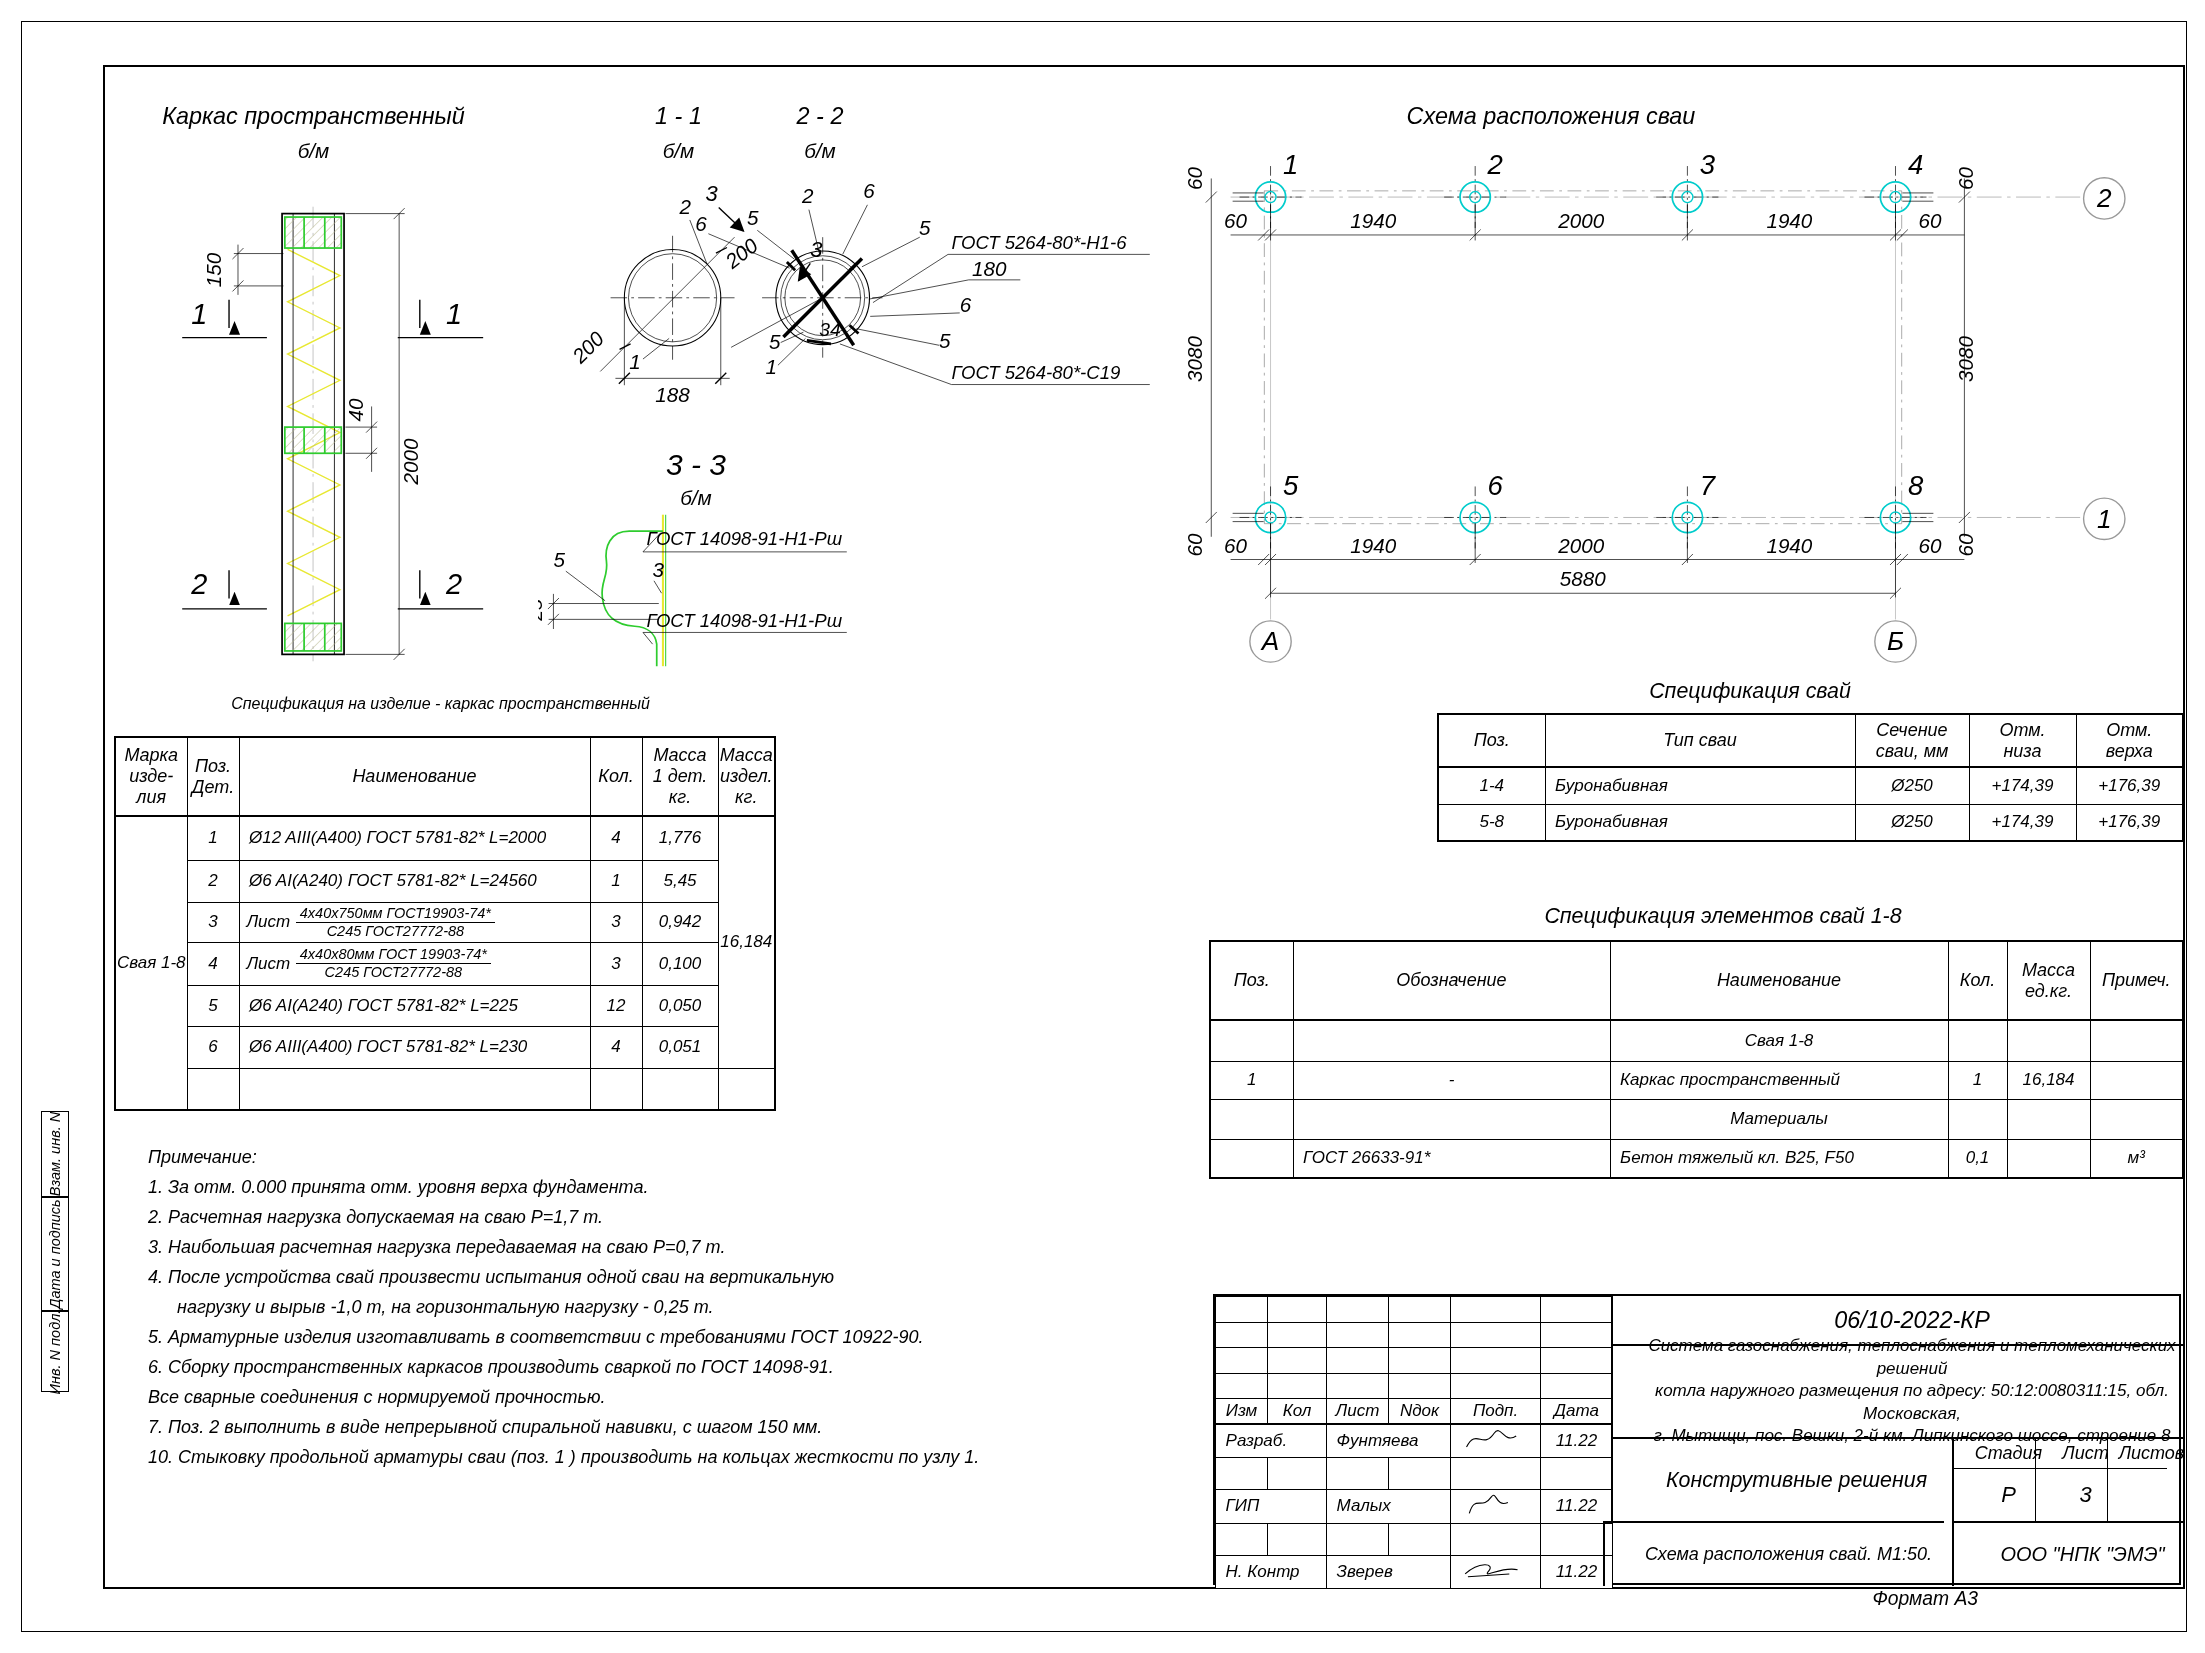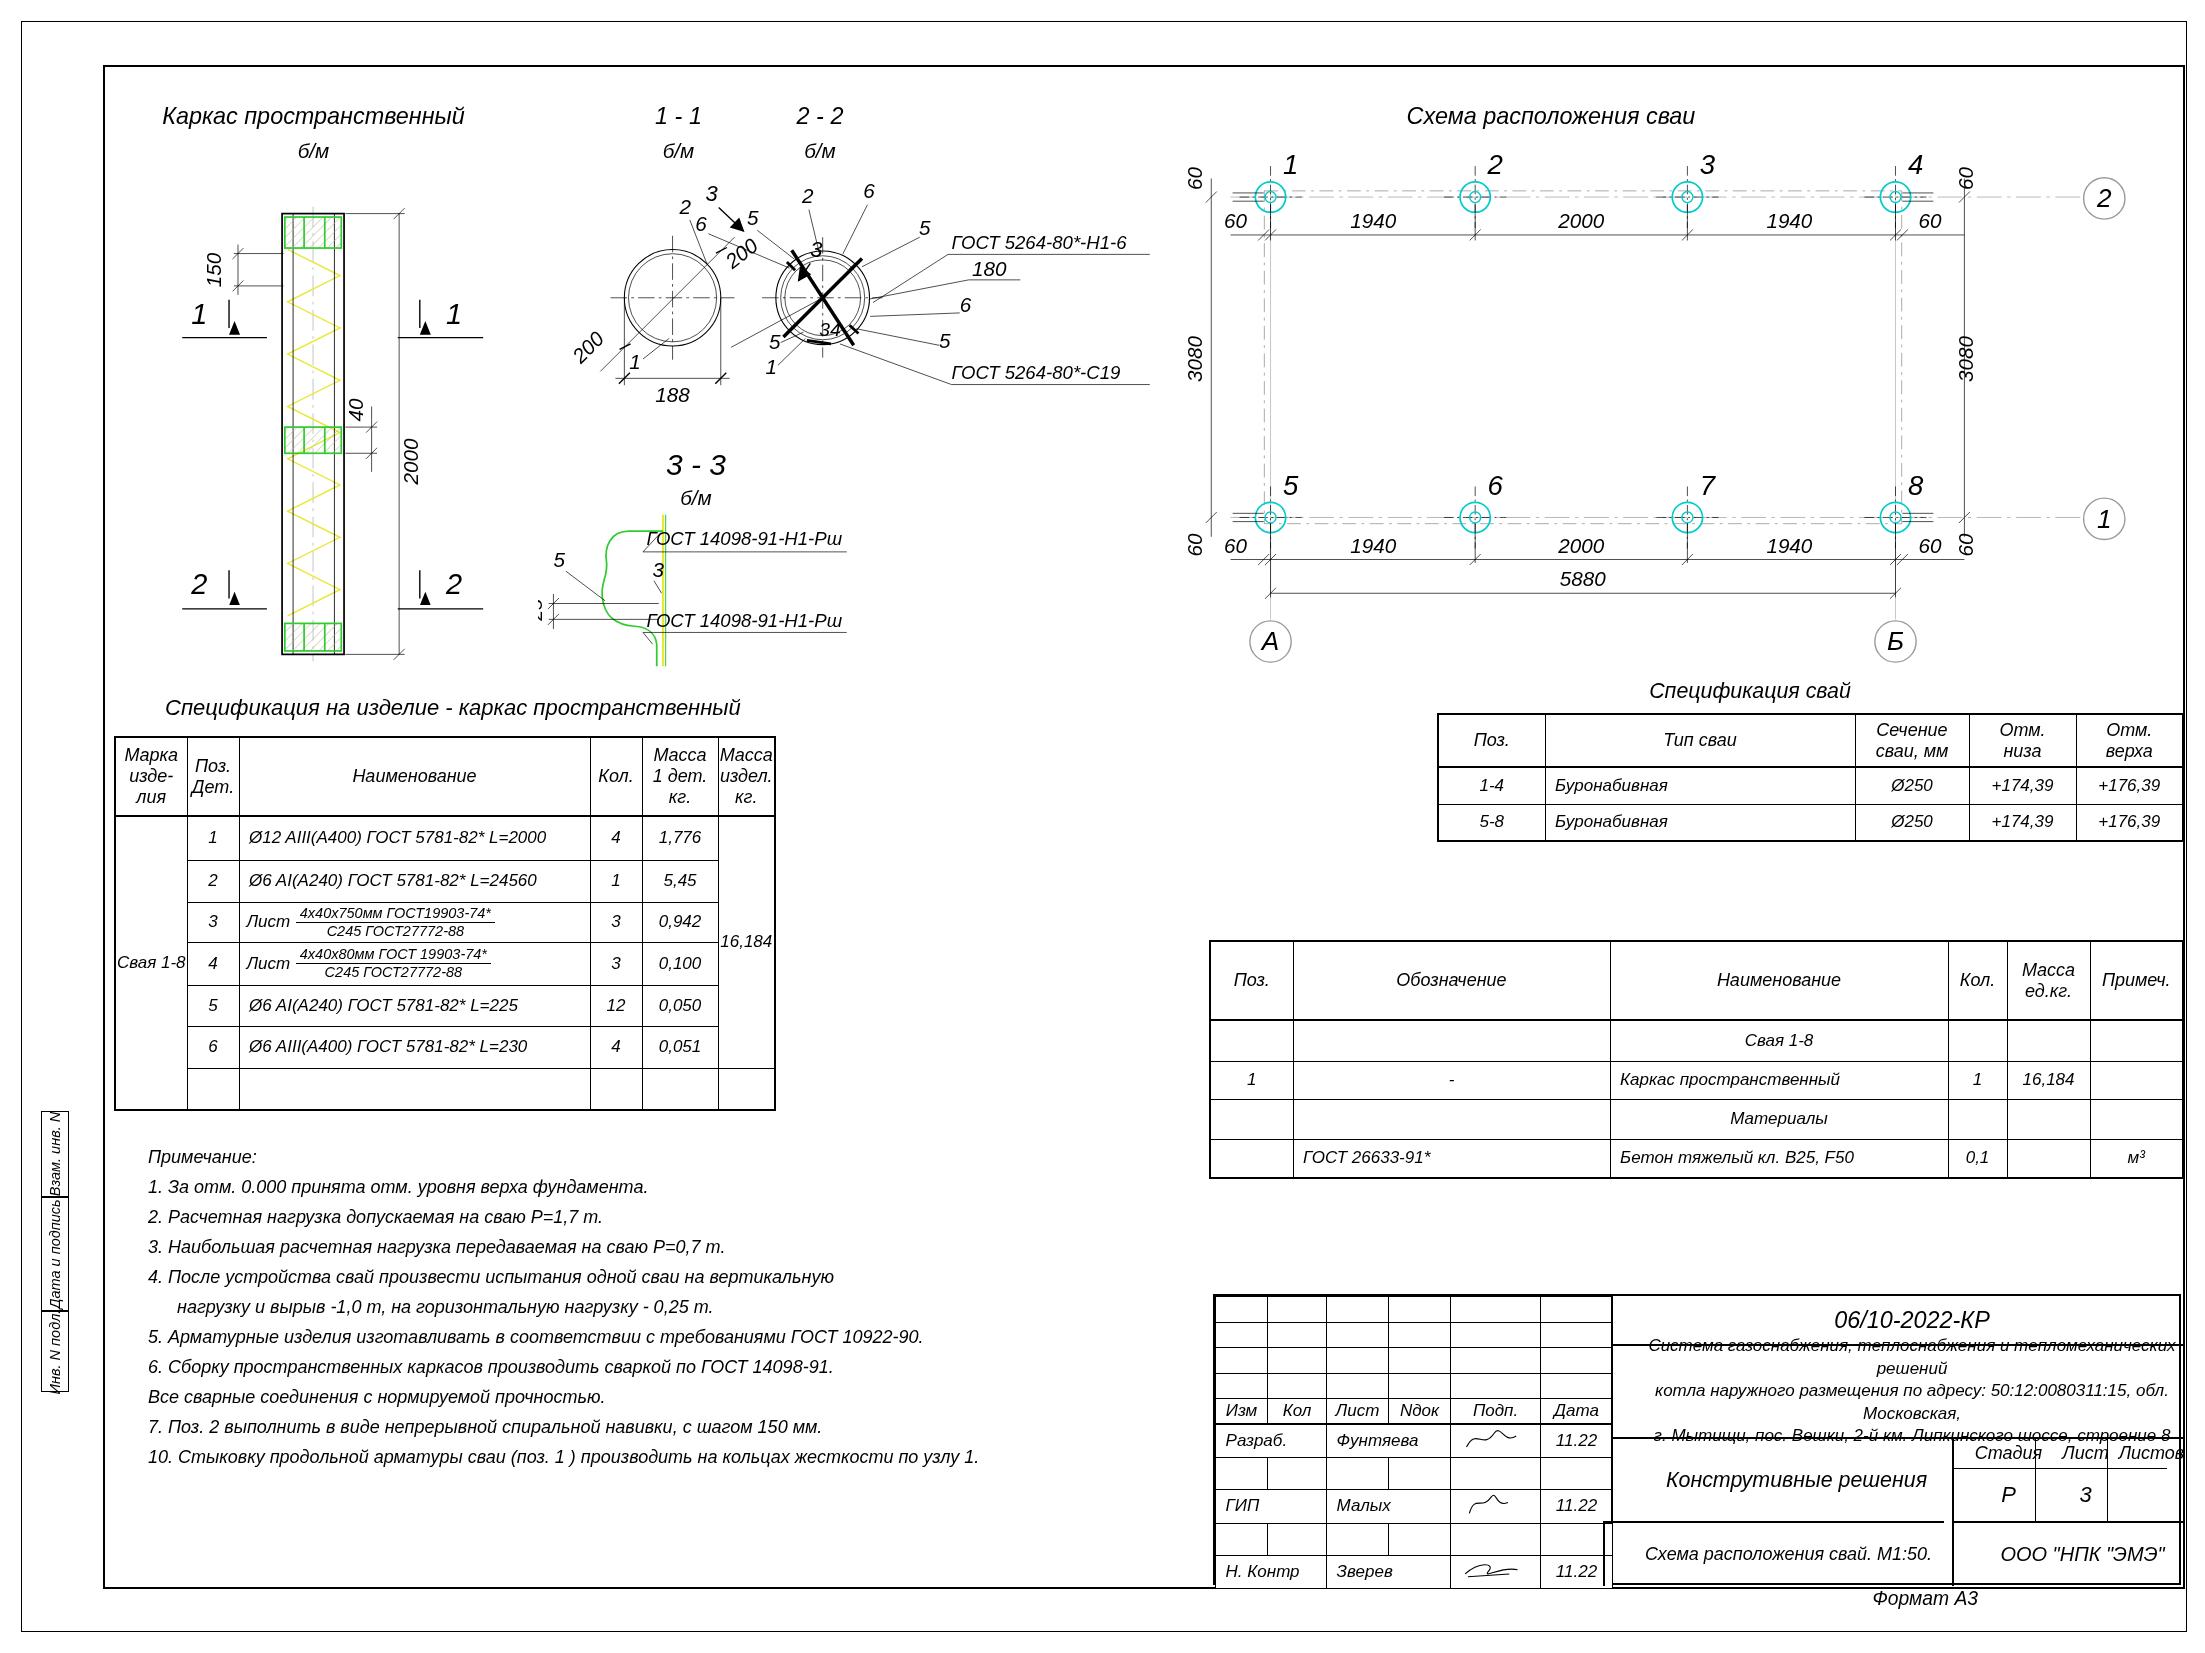--- a/index.html
+++ b/index.html
@@ -350,21 +350,21 @@
       <circle cx="1353" cy="622" r="30" fill="none" stroke="#999" stroke-width="2"></circle>
       <circle cx="143" cy="800" r="30" fill="none" stroke="#999" stroke-width="2"></circle>
       <circle cx="1050" cy="800" r="30" fill="none" stroke="#999" stroke-width="2"></circle>
       <text x="1353" y="170" font-size="38" fill="#999" text-anchor="middle">2</text>
       <text x="1353" y="635" font-size="38" fill="#999" text-anchor="middle">1</text>
       <text x="143" y="813" font-size="38" fill="#999" text-anchor="middle">А</text>
       <text x="1050" y="813" font-size="38" fill="#999" text-anchor="middle">Б</text>
     </g>
   </svg>
 
-  <div class="tbl-title" style="left:165px;top:695px;width:551px;font-size:22px">Спецификация на изделие - каркас пространственный</div>
+  <div class="tbl-title" style="left:165px;top:695px;width:551px;font-size:16px">Спецификация на изделие - каркас пространственный</div>
   <table class="t-outer" style="left:114px;top:736px;width:660px">
     <colgroup>
         <col style="width:72px">
         <col style="width:52px">
         <col style="width:351px">
         <col style="width:52px">
         <col style="width:76px">
         <col style="width:57px">
       </colgroup>
     <tbody>
@@ -476,20 +476,21 @@
     <tr style="height:37px">
       <td>5-8</td>
       <td class="left">Буронабивная</td>
       <td>Ø250</td>
       <td>+174,39</td>
       <td>+176,39</td>
     </tr>
   </tbody>
     </table>
 
+  <div class="tbl-title" style="left:1420px;top:904px;width:606px">Спецификация элементов свай 1-8</div>
   <table class="t-outer" style="left:1209px;top:940px;width:972px">
     <colgroup>
         <col style="width:83px">
         <col style="width:317px">
         <col style="width:338px">
         <col style="width:59px">
         <col style="width:83px">
         <col style="width:93px">
       </colgroup>
     <tbody>

